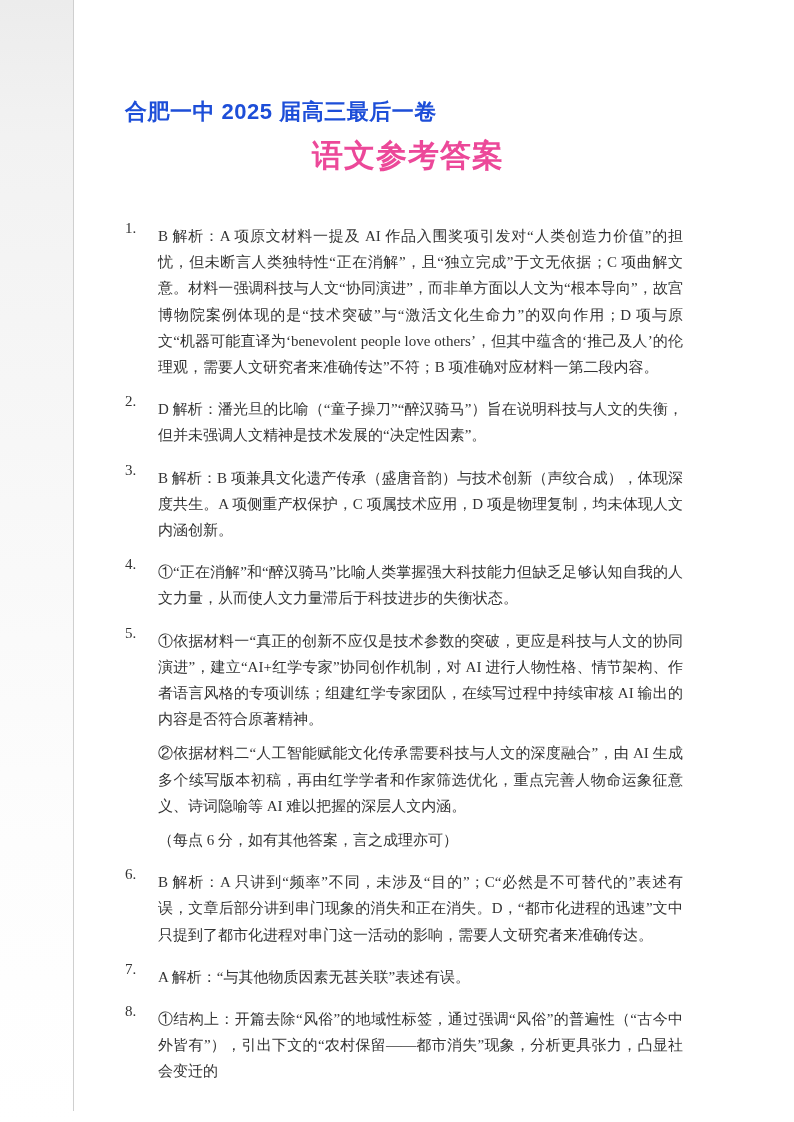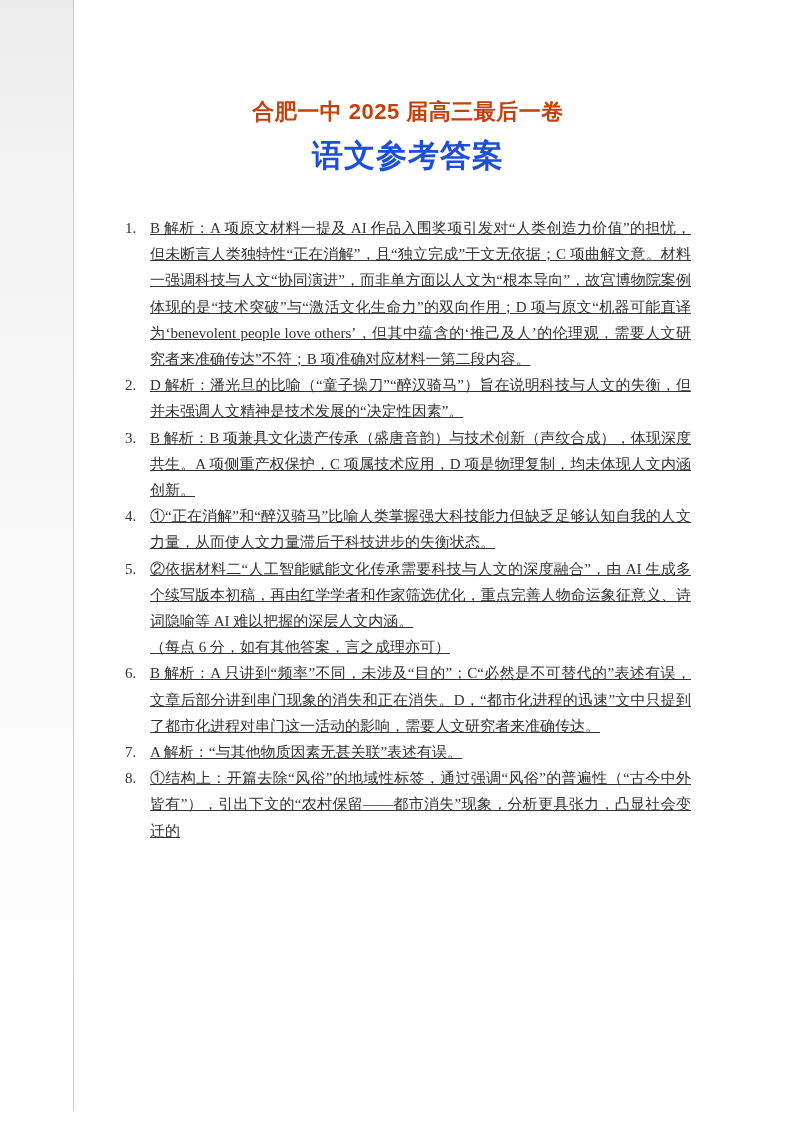--- a/index.html
+++ b/index.html
@@ -21,61 +21,60 @@
   .scan-edge-line {
     position: absolute;
     left: 73px; top: 0;
     width: 1px; height: 1111px;
     background: #cfcfcf;
   }
   .doc-title {
     position: absolute;
     left: 125px; top: 100px;
     width: 566px;
-    text-align: center;
+    text-align: left;
     font-family: "Liberation Sans", "DejaVu Sans", sans-serif;
     font-weight: bold;
     font-size: 22px;
     line-height: 24px;
-    color: #c2410c;
+    color: #1d4ed8;
     letter-spacing: 0.5px;
   }
   .doc-subtitle {
     position: absolute;
     left: 125px; top: 138px;
     width: 566px;
     text-align: center;
     font-family: Liberation Serif, serif;
     font-weight: bold;
     font-size: 31px;
     line-height: 36px;
-    color: #1d4ed8;
+    color: #ec4899;
     letter-spacing: 1px;
   }
   .answers {
     position: absolute;
     left: 125px; top: 215px;
     width: 566px;
     font-size: 15px;
     line-height: 26.2px;
     color: #333333;
   }
   .answer-item { display: flex; align-items: flex-start; }
   .answer-num {
     flex: 0 0 25px;
     width: 25px;
     color: #333333;
   }
   .answer-text { flex: 1 1 auto; min-width: 0; }
   .answer-paragraph {
-    margin: 0;
+    margin: 8px;
     text-align: justify;
     text-justify: inter-ideograph;
     word-break: break-word;
-    text-decoration: underline;
   }
   .page-footer {
     position: absolute;
     left: 125px; top: 1031px;
     width: 540px;
     text-align: center;
     font-size: 14px;
     line-height: 20px;
     color: #2b2b2b;
     white-space: nowrap;
@@ -118,20 +117,21 @@
   <div class="answer-item">
     <div class="answer-num">4.</div>
     <div class="answer-text">
           <p class="answer-paragraph">①“正在消解”和“醉汉骑马”比喻人类掌握强大科技能力但缺乏足够认知自我的人文力量，从而使人文力量滞后于科技进步的失衡状态。</p>
         </div>
   </div>
 
   <div class="answer-item">
     <div class="answer-num">5.</div>
     <div class="answer-text">
+          <p class="answer-paragraph">①依据材料一“真正的创新不应仅是技术参数的突破，更应是科技与人文的协同演进”，建立“AI+红学专家”协同创作机制，对 AI 进行人物性格、情节架构、作者语言风格的专项训练；组建红学专家团队，在续写过程中持续审核 AI 输出的内容是否符合原著精神。</p>
           <p class="answer-paragraph">②依据材料二“人工智能赋能文化传承需要科技与人文的深度融合”，由 AI 生成多个续写版本初稿，再由红学学者和作家筛选优化，重点完善人物命运象征意义、诗词隐喻等 AI 难以把握的深层人文内涵。</p>
           <p class="answer-paragraph">（每点 6 分，如有其他答案，言之成理亦可）</p>
         </div>
   </div>
 
   <div class="answer-item">
     <div class="answer-num">6.</div>
     <div class="answer-text">
           <p class="answer-paragraph">B 解析：A 只讲到“频率”不同，未涉及“目的”；C“必然是不可替代的”表述有误，文章后部分讲到串门现象的消失和正在消失。D，“都市化进程的迅速”文中只提到了都市化进程对串门这一活动的影响，需要人文研究者来准确传达。</p>
         </div>

